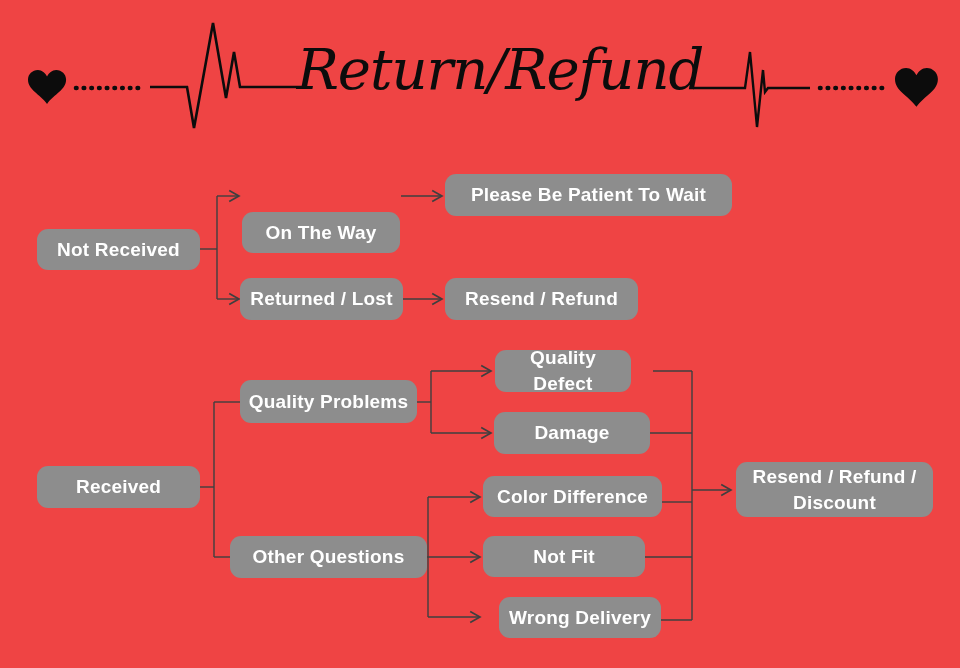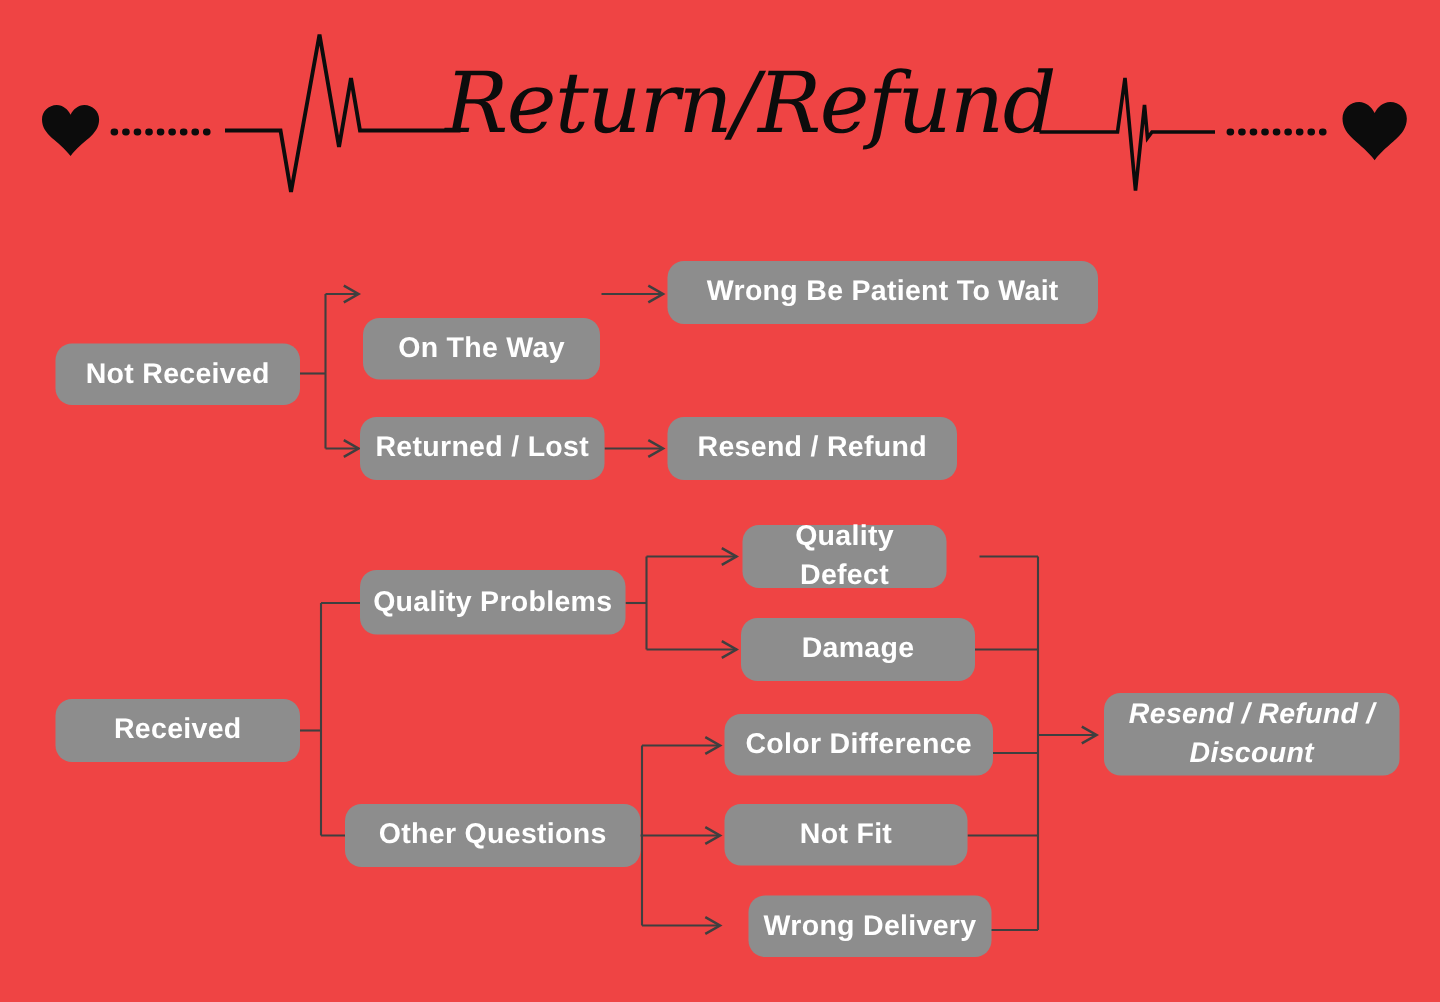--- a/index.html
+++ b/index.html
@@ -47,21 +47,21 @@
   .n-returned-lost     {left:240px; top:278px; width:163px; height:42px;}
   .n-resend-refund     {left:445px; top:278px; width:193px; height:42px;}
   .n-quality-problems  {left:240px; top:380px; width:177px; height:43px;}
   .n-received          {left:37px;  top:466px; width:163px; height:42px;}
   .n-quality-defect    {left:495px; top:350px; width:136px; height:42px;}
   .n-damage            {left:494px; top:412px; width:156px; height:42px;}
   .n-other-questions   {left:230px; top:536px; width:197px; height:42px;}
   .n-color-difference  {left:483px; top:476px; width:179px; height:41px;}
   .n-not-fit           {left:483px; top:536px; width:162px; height:41px;}
   .n-wrong-delivery    {left:483px; top:597px; width:162px; height:41px;margin-left:16px;}
-  .n-final             {left:736px; top:462px; width:197px; height:55px; font-size:19px; line-height:1.35;font-style:italic;}
+  .n-final             {left:736px; top:462px; width:197px; height:55px; font-size:19px; line-height:1.35;}
 </style>
 </head>
 <body>
 
 <div class="canvas">
 
   <svg class="layer" width="960" height="668" viewBox="0 0 960 668" xmlns="http://www.w3.org/2000/svg">
     <defs>
       <marker id="arrow" viewBox="0 0 10 10" refX="8.5" refY="5" markerWidth="10" markerHeight="10" orient="auto">
         <path d="M1.5,1 L8.5,5 L1.5,9" fill="none" stroke="#3f3f3f" stroke-width="1.2"></path>
@@ -116,21 +116,21 @@
       <path d="M692,490 H731" marker-end="url(#arrow)"></path>
     </g>
   </svg>
 
   <div class="title">Return/Refund</div>
 
   <div class="node n-not-received">Not Received</div>
 
   <div class="node n-on-the-way">On The Way</div>
 
-  <div class="node n-please-be-patient">Wrong Be Patient To Wait</div>
+  <div class="node n-please-be-patient">Please Be Patient To Wait</div>
 
   <div class="node n-returned-lost">Returned / Lost</div>
 
   <div class="node n-resend-refund">Resend / Refund</div>
 
   <div class="node n-quality-problems">Quality Problems</div>
 
   <div class="node n-received">Received</div>
 
   <div class="node n-quality-defect">Quality Defect</div>

